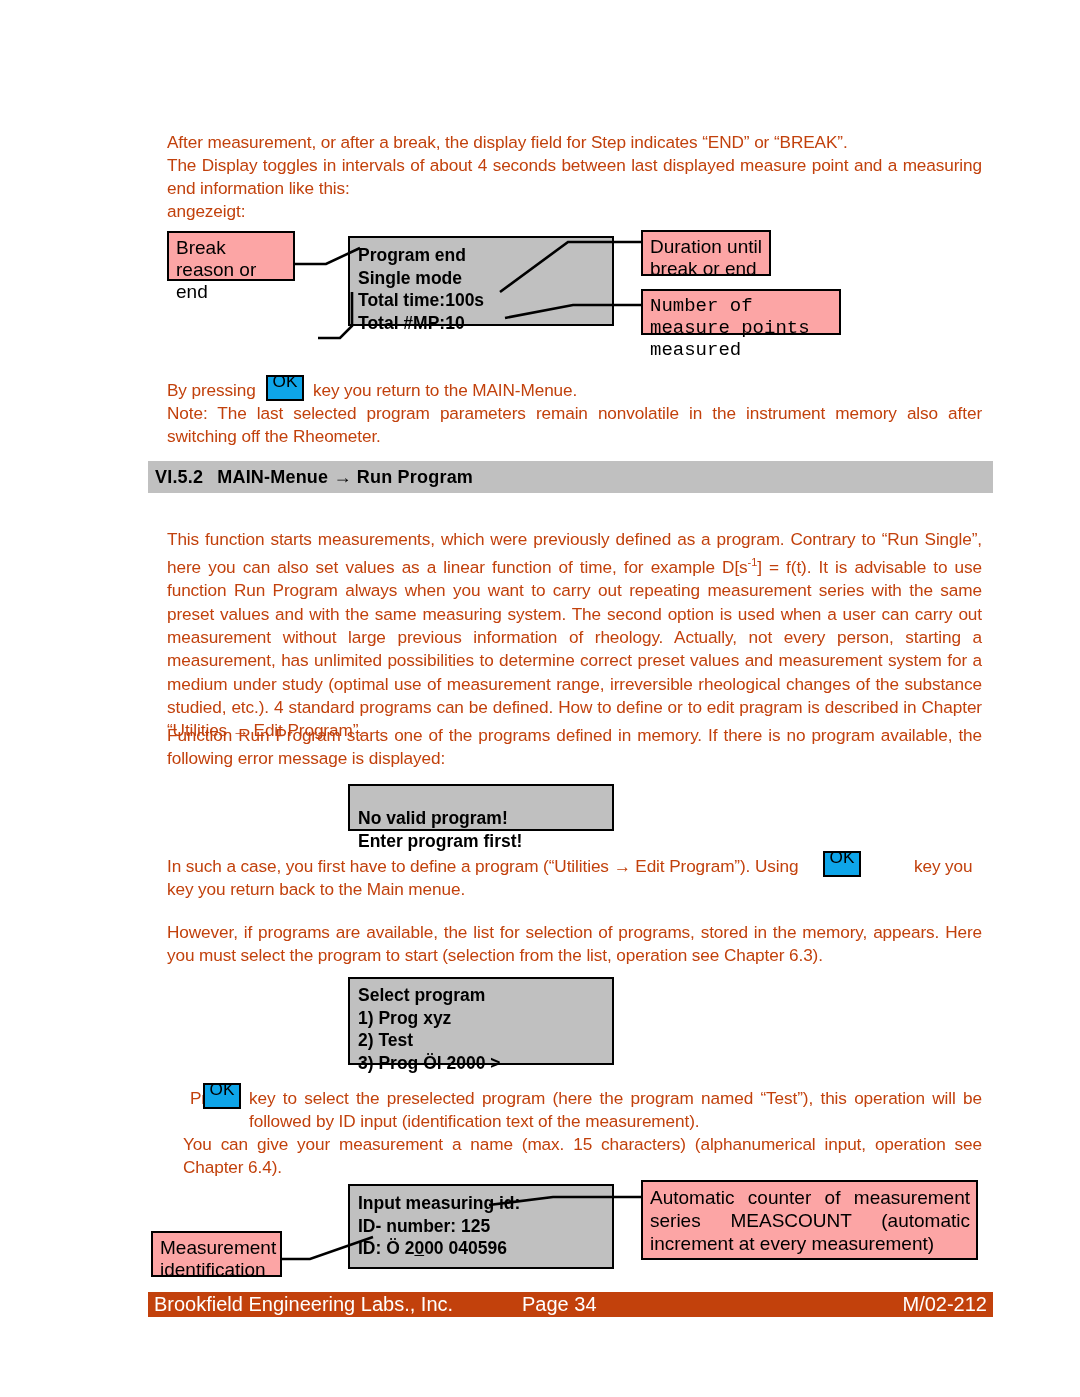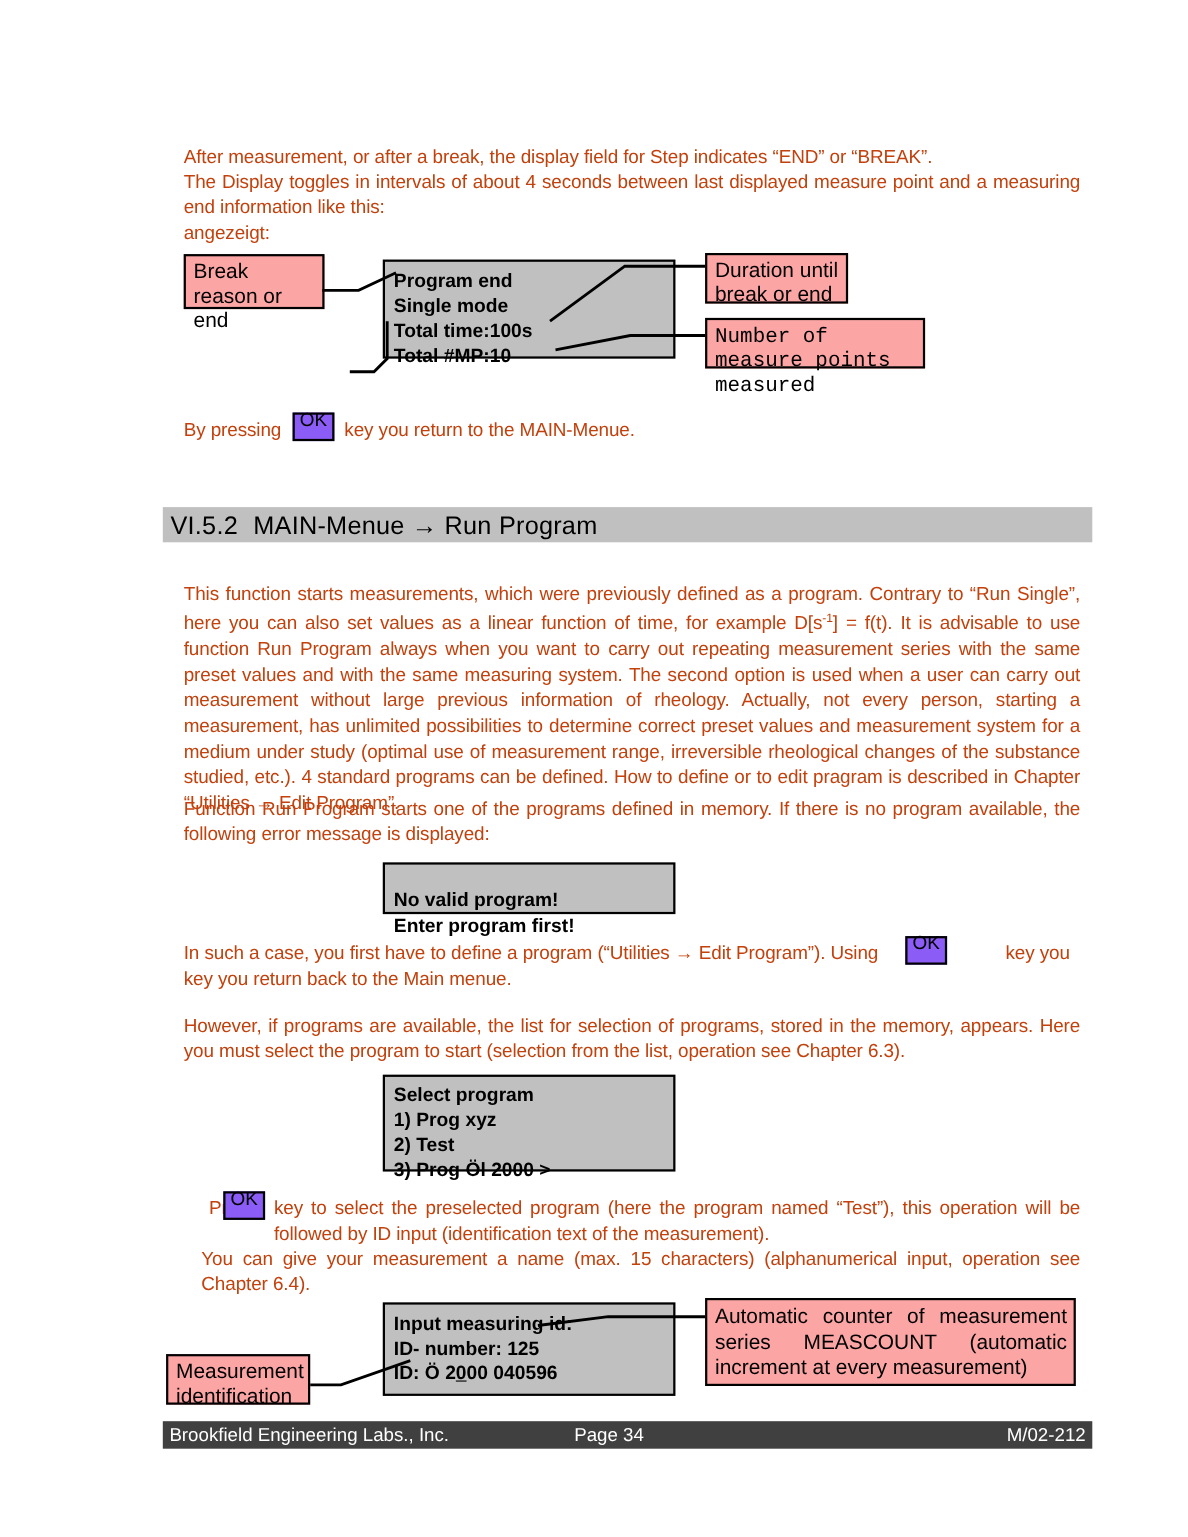--- a/index.html
+++ b/index.html
@@ -34,22 +34,22 @@
   .para.nojust { text-align: left; }
 
   
   .heading-bar {
     position: absolute;
     background: #c0c0c0;
     display: flex;
     align-items: center;
   }
   .heading-text {
-    font-size: 23px;
-    font-weight: normal;
+    font-size: 18px;
+    font-weight: bold;
     letter-spacing: 0.2px;
     white-space: nowrap;
   }
 
   
   .lcd {
     position: absolute;
     background: #c0c0c0;
     border: 2px solid #000;
     box-sizing: border-box;
@@ -71,21 +71,21 @@
     line-height: 22px;
     padding: 4px 6px 4px 7px;
     z-index: 3;
   }
   .callout.justified { text-align: justify; }
 
   
   .okkey {
     position: absolute;
     border: 2px solid #000;
-    background: #8b5cf6;
+    background: #0ea5e9;
     box-sizing: border-box;
     font-size: 17.2px;
     line-height: 1;
     display: flex;
     align-items: center;
     justify-content: center;
     z-index: 5;
     padding-bottom: 12px;
   }
 
@@ -98,23 +98,23 @@
     z-index: 4;
   }
 
   
   .footer {
     position: absolute;
     left: 148px;
     top: 1292px;
     width: 845px;
     height: 25px;
-    background: #404040;
+    background: #c2410c;
     color: #ffffff;
-    font-size: 17px;
+    font-size: 20px;
     display: flex;
     align-items: center;
     box-sizing: border-box;
   }
   .footer .f-left  { position: absolute; left: 6px; }
   .footer .f-mid   { position: absolute; left: 374px; }
   .footer .f-right { position: absolute; right: 6px; }
 
   sup.exp { font-size: 11px; vertical-align: super; }
   .u-cursor { text-decoration: underline; }
@@ -154,20 +154,21 @@
   <div class="callout" style="left:641px; top:230px; width:130px; height:46px;">Duration until break or end</div>
 
   <div class="callout" style="left:641px; top:289px; width:200px; height:46px;font-family:Liberation Mono, monospace;">Number of measure points measured</div>
 
   <div class="para nojust" style="left:167px; top:379px; width:110px;">By pressing</div>
 
   <div class="okkey" style="left:266px; top:375px; width:38px; height:26px;">OK</div>
 
   <div class="para nojust" style="left:313px; top:379px; width:500px;">key you return to the MAIN-Menue.</div>
 
+  <div class="para" style="left:167px; top:402px; width:815px;">Note: The last selected program parameters remain nonvolatile in the instrument memory also after switching off the Rheometer.</div>
 
   <div class="heading-bar" style="left:148px; top:461px; width:845px; height:32px;">
     <span class="heading-text" style="margin-left:7px;">VI.5.2</span>
     <span class="heading-text" style="margin-left:14px;">MAIN-Menue → Run Program</span>
   </div>
 
   <div class="para" style="left:167px; top:528px; width:815px;">
     <span>This function starts measurements, which were previously defined as a program. Contrary to “Run Single”, here you can also set values as a linear function of time, for example D[s</span><sup class="exp">-1</sup><span>] = f(t). It is advisable to use function Run Program always when you want to carry out repeating measurement series with the same preset values and with the  same measuring system. The second option is used when a user can carry out measurement without large previous information of rheology. Actually, not every person, starting a measurement, has unlimited possibilities to determine correct preset values and measurement system for a medium under study (optimal use of measurement range, irreversible rheological changes of the substance studied, etc.). 4 standard programs can be defined. How to define or to edit pragram is described in Chapter “Utilities → Edit Program”.</span>
   </div>
 

